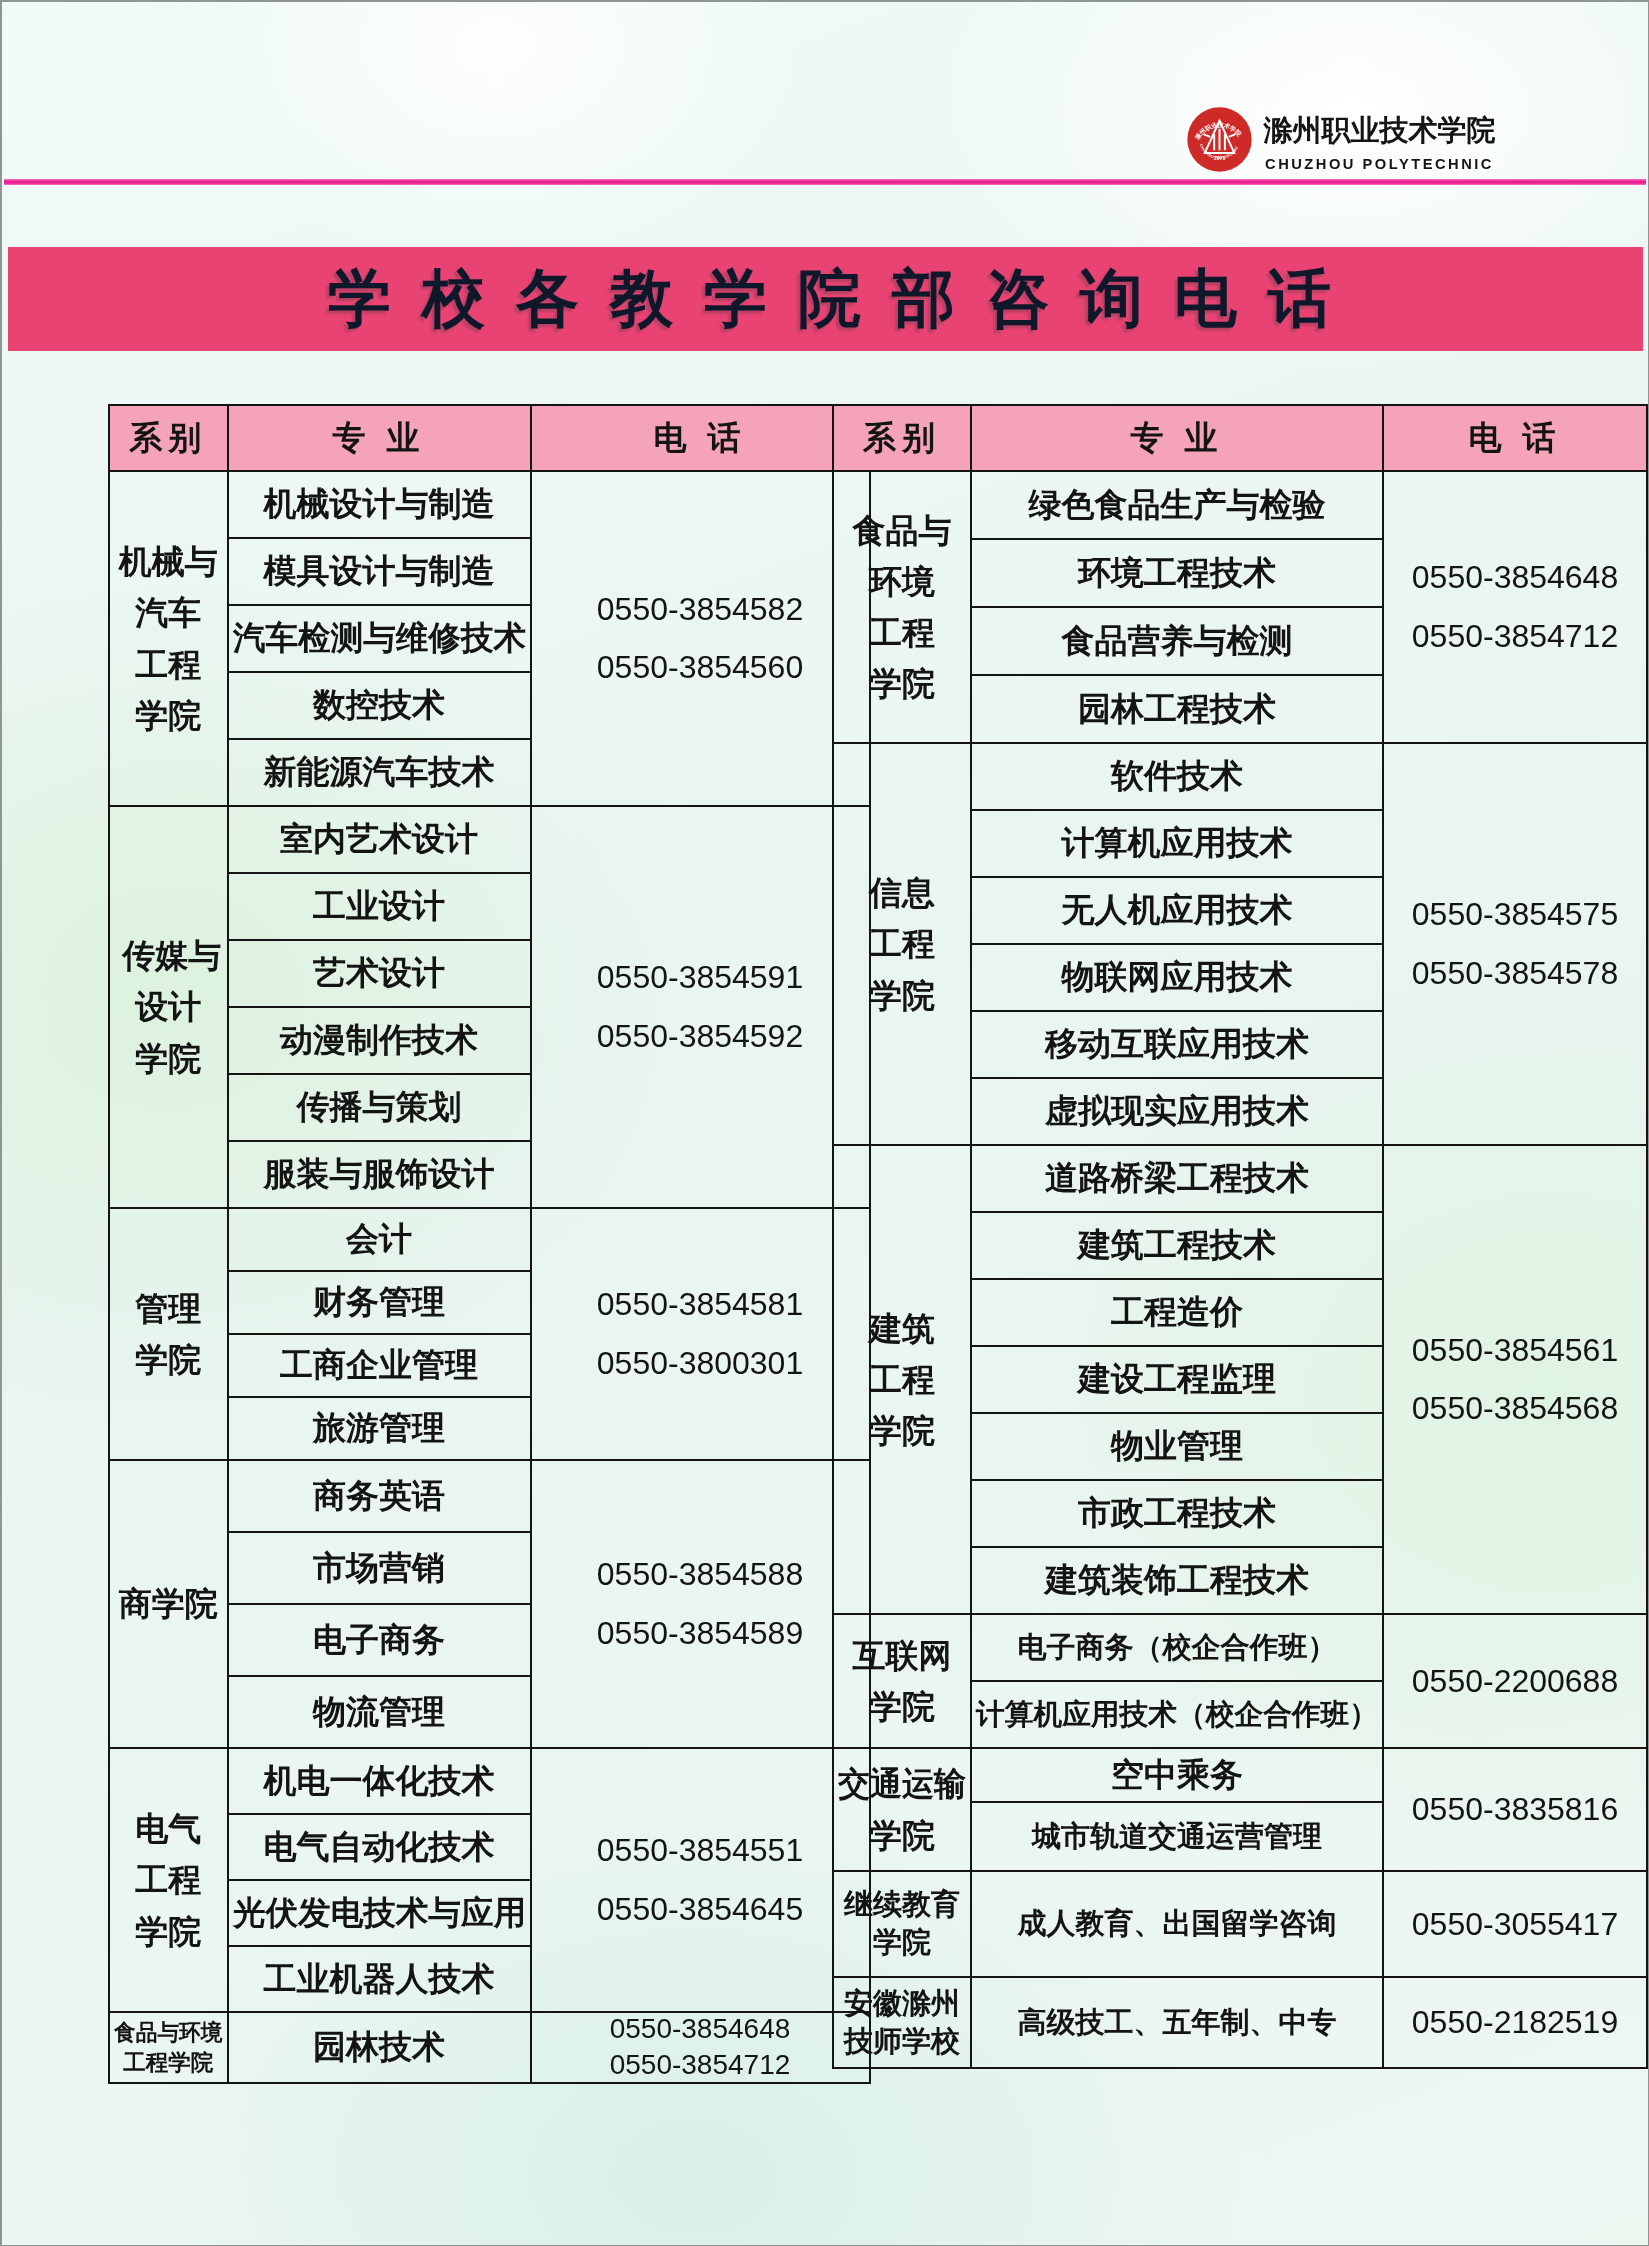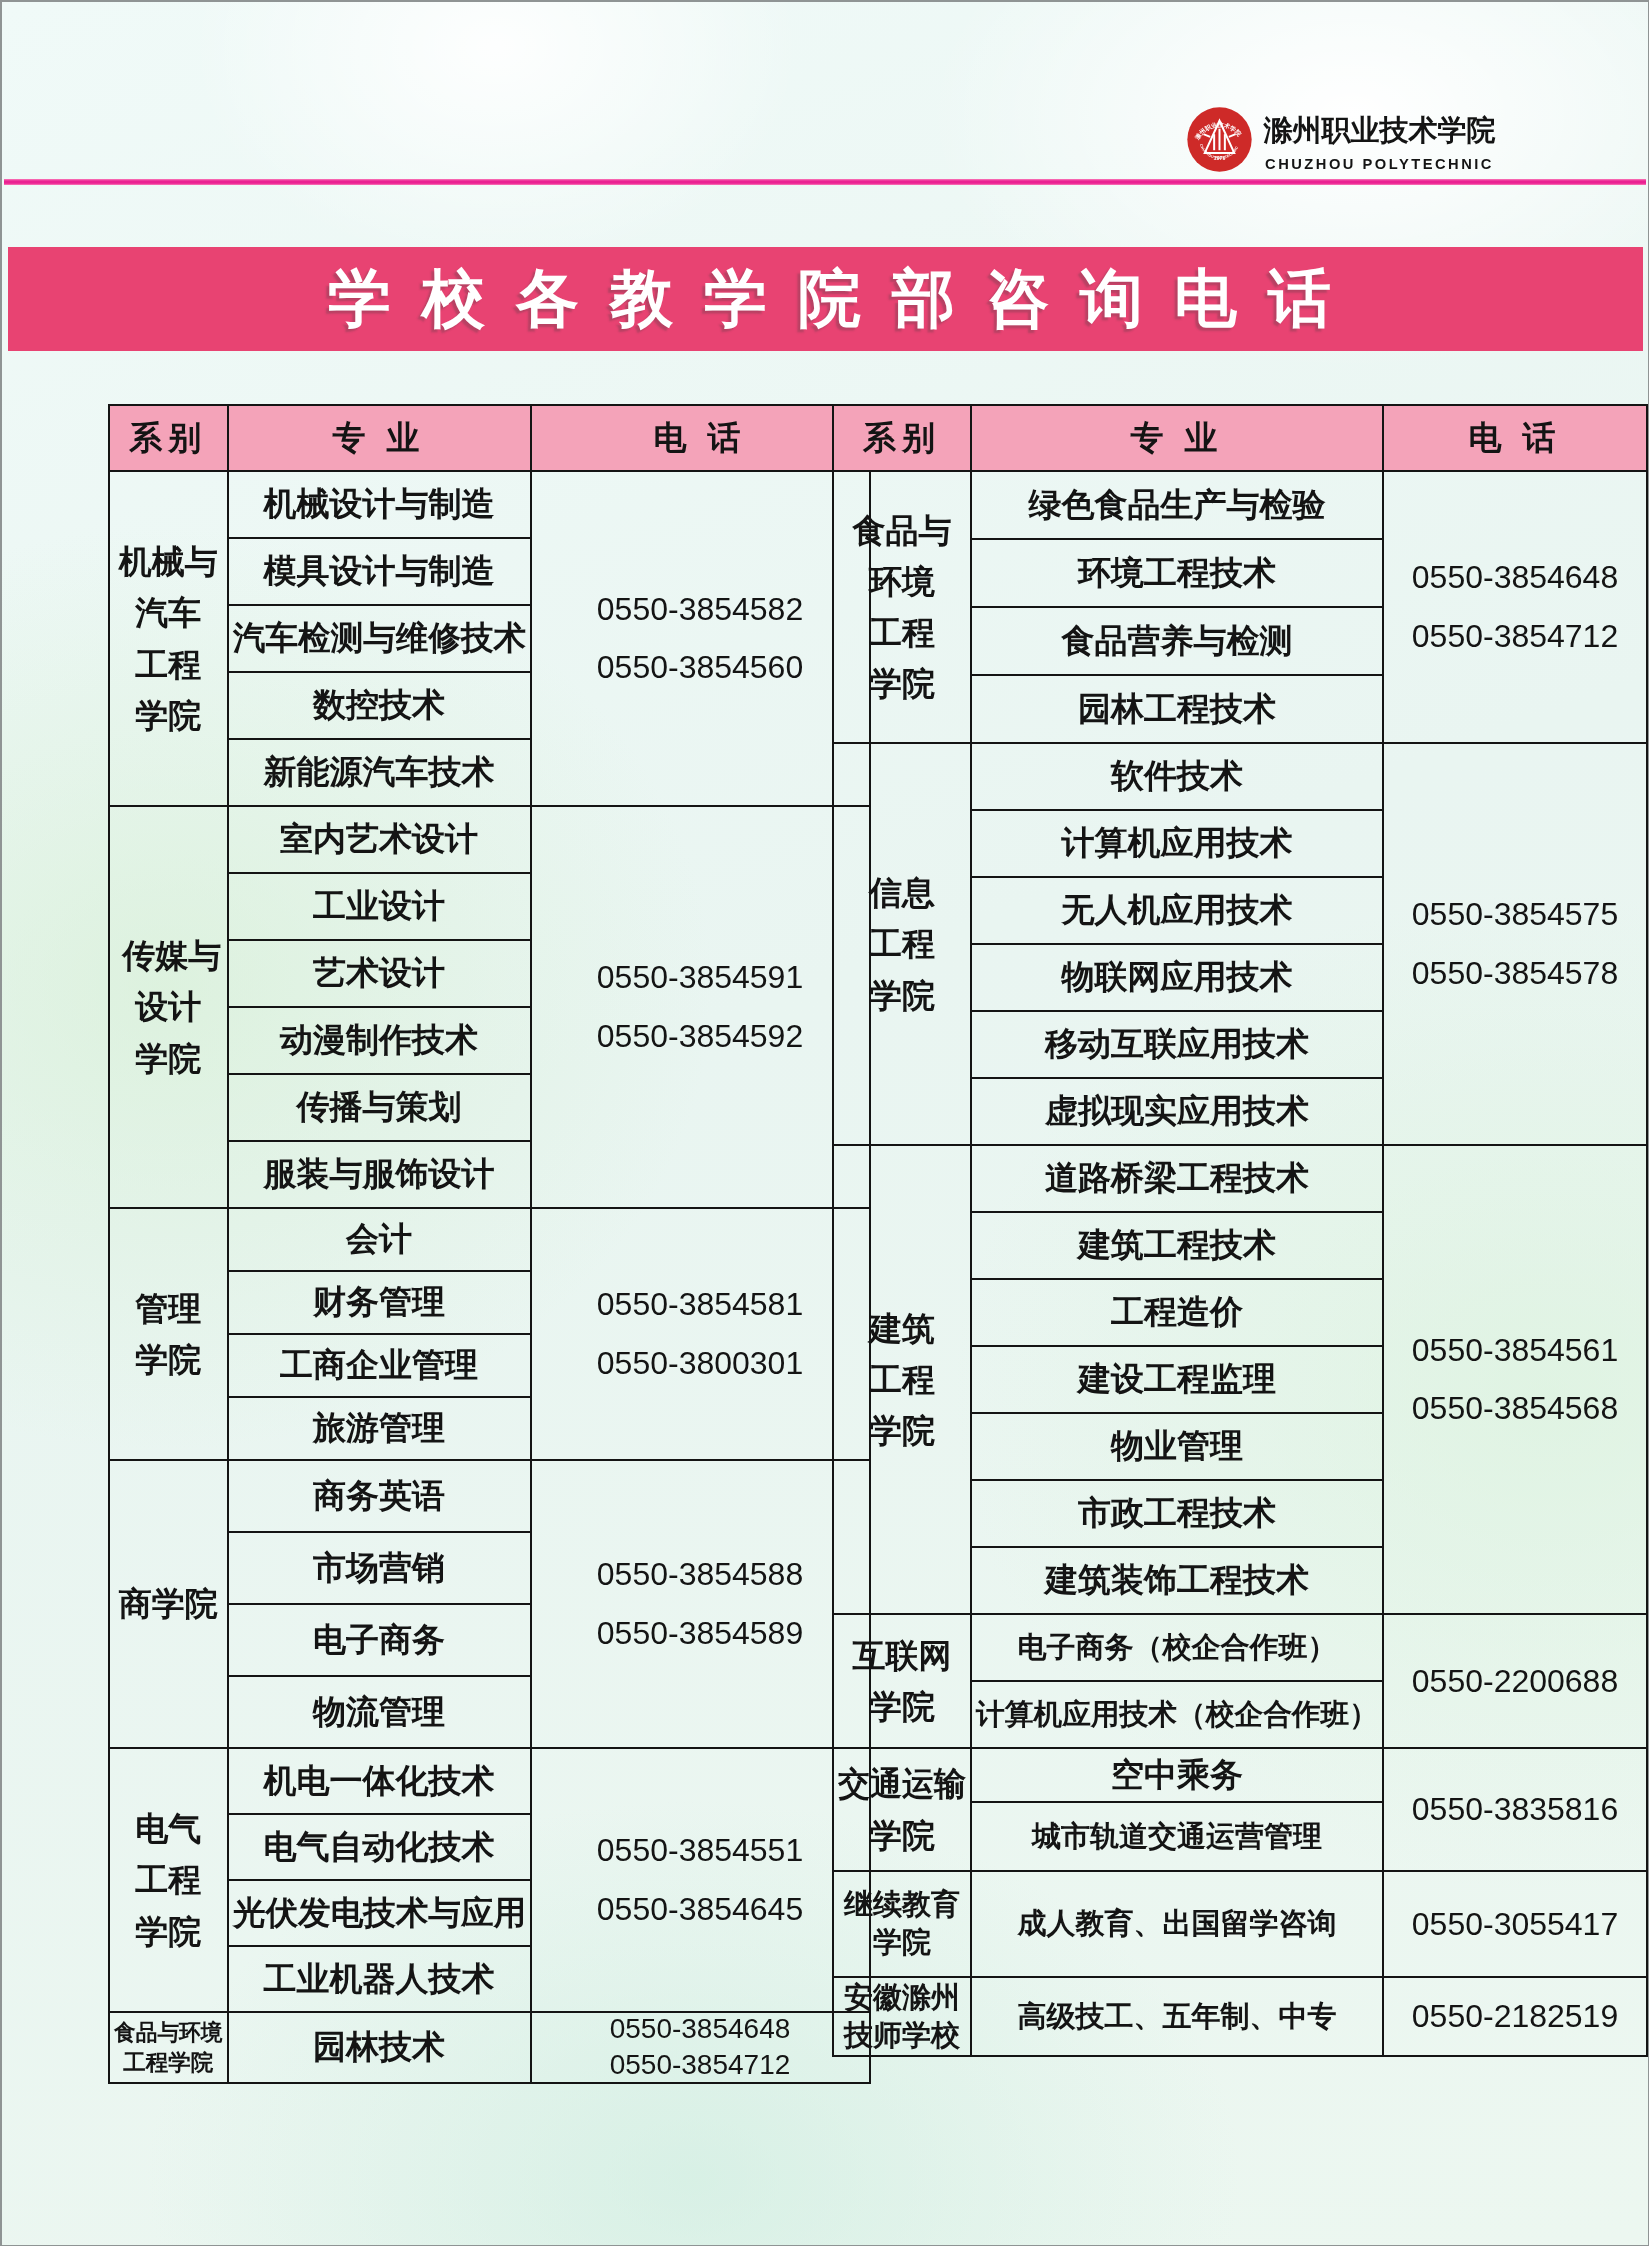--- a/index.html
+++ b/index.html
@@ -23,21 +23,21 @@
   .school-text{position:absolute;left:1257px;top:109px;width:241px;text-align:center;color:#141414;}
   .school-name{font-family:"Liberation Serif","DejaVu Serif",serif;font-weight:bold;font-size:29px;letter-spacing:0px;white-space:nowrap;}
   .school-name-en{margin-top:4.9px;font-size:14.7px;font-weight:bold;letter-spacing:2.5px;white-space:nowrap;}
   .top-rule{position:absolute;left:2px;right:2px;top:177px;height:5.9px;
     background:linear-gradient(180deg,#fb7ab9 0%,#ea2292 35%,#ea2292 70%,#fb7ab9 100%);}
   
   .banner{position:absolute;left:5.9px;right:4.9px;top:245px;height:104px;background:var(--banner,#E84372);}
   .banner-title{
     display:block;width:100%;line-height:104px;text-align:center;
     font-family:"Liberation Serif","DejaVu Serif",serif;font-weight:bold;
-    font-size:63px;color:#ffffff;letter-spacing:31px;padding-left:39px;box-sizing:border-box;
+    font-size:63px;color:#0f172a;letter-spacing:31px;padding-left:39px;box-sizing:border-box;
     white-space:nowrap;text-shadow:-2.9px 2.9px 2px rgba(60,60,60,.28);
   }
   
   table.ctable{position:absolute;border-collapse:collapse;table-layout:fixed;border:2.9px solid #141414;}
   #t-left{left:106px;top:402px;}
   #t-right{left:830px;top:402px;}
   .ctable th{
     background:var(--thead,#F4A3B9);border:2px solid #141414;
     font-size:33px;font-weight:bold;color:#141414;letter-spacing:5.9px;text-align:center;
   }
@@ -355,21 +355,21 @@
         <tr class="group-start" style="height: 106px;">
           <td rowspan="1" class="dept-cell">
             <div class="dept-line" style="font-size: 29px; line-height: 1.3;"><span class="fit">继续教育</span></div>
             <div class="dept-line" style="font-size: 29px; line-height: 1.3;"><span class="fit">学院</span></div>
           </td>
           <td class="major-cell"><span class="fit" style="font-size: 29px;">成人教育、出国留学咨询</span></td>
           <td rowspan="1" class="phone-cell">
             <div class="phone-line" style="font-size: 32px;">0550-3055417</div>
           </td>
         </tr>
-        <tr class="group-start" style="height: 79px;">
+        <tr class="group-start" style="height: 91px;">
           <td rowspan="1" class="dept-cell">
             <div class="dept-line" style="font-size: 29px; line-height: 1.3;"><span class="fit">安徽滁州</span></div>
             <div class="dept-line" style="font-size: 29px; line-height: 1.3;"><span class="fit">技师学校</span></div>
           </td>
           <td class="major-cell"><span class="fit" style="font-size: 29px;">高级技工、五年制、中专</span></td>
           <td rowspan="1" class="phone-cell">
             <div class="phone-line" style="font-size: 32px;">0550-2182519</div>
           </td>
         </tr>
       </tbody>

